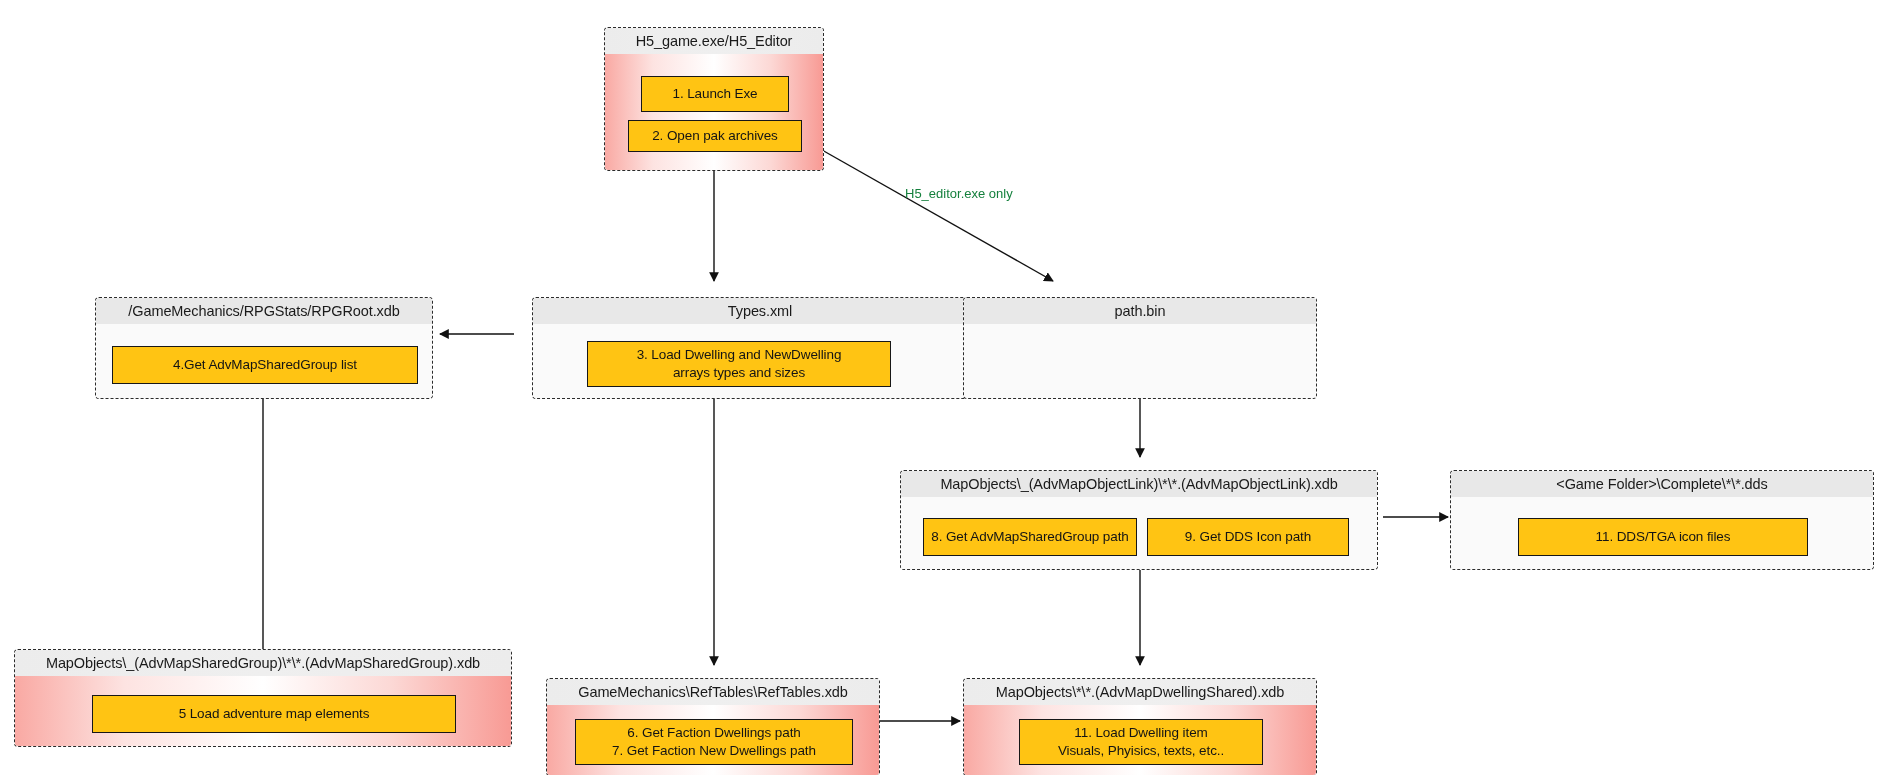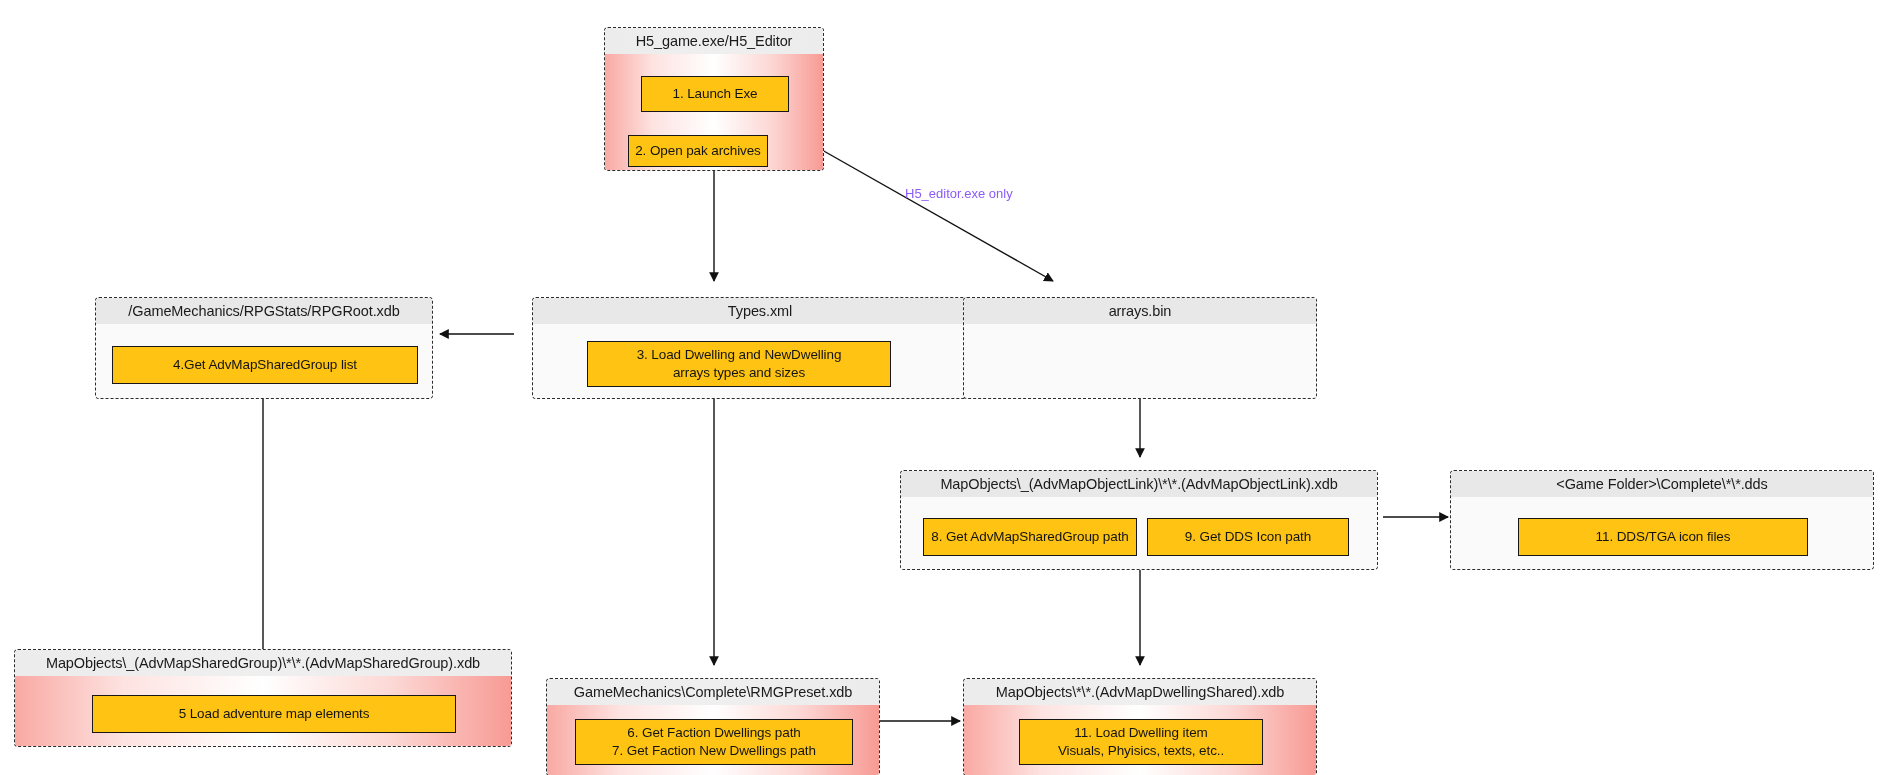--- a/index.html
+++ b/index.html
@@ -61,21 +61,21 @@
     color:#141414;
     line-height:1.30;
     letter-spacing:-0.1px;
     padding:6px 6px;
   }
   .node span{display:block;white-space:pre-line;}
 
   .edge-label{
     position:absolute;
     font-size:13px;
-    color:#8b5cf6;
+    color:#15803d;
     white-space:nowrap;
     background:transparent;
   }
 </style>
 </head>
 <body>
 
 <div id="canvas">
 
   <svg class="edges" viewBox="0 0 1885 775" xmlns="http://www.w3.org/2000/svg">
@@ -107,21 +107,21 @@
   </svg>
 
   <div class="edge-label" style="left:905px;top:186px;">H5_editor.exe only</div>
 
   <div class="cluster pink" style="left:604px;top:13px;width:220px;height:144px;">
     <div class="cluster-title">H5_game.exe/H5_Editor</div>
     <div class="cluster-body">
       <div class="node" style="left:36px;top:22px;width:148px;height:36px;">
         <span>1. Launch Exe</span>
       </div>
-      <div class="node" style="left:23px;top:81px;width:140px;height:32px;">
+      <div class="node" style="left:23px;top:66px;width:174px;height:32px;">
         <span>2. Open pak archives</span>
       </div>
     </div>
   </div>
 
   <div class="cluster plain" style="left:95px;top:283px;width:338px;height:102px;">
     <div class="cluster-title">/GameMechanics/RPGStats/RPGRoot.xdb</div>
     <div class="cluster-body">
       <div class="node" style="left:16px;top:22px;width:306px;height:38px;">
         <span>4.Get AdvMapSharedGroup list</span>
@@ -133,21 +133,21 @@
     <div class="cluster-title">Types.xml</div>
     <div class="cluster-body">
       <div class="node" style="left:54px;top:17px;width:304px;height:46px;">
         <span>3. Load Dwelling and NewDwelling
 arrays types and sizes</span>
       </div>
     </div>
   </div>
 
   <div class="cluster plain" style="left:963px;top:283px;width:354px;height:102px;">
-    <div class="cluster-title">arrays.bin</div>
+    <div class="cluster-title">path.bin</div>
   </div>
 
   <div class="cluster plain" style="left:900px;top:456px;width:478px;height:100px;">
     <div class="cluster-title">MapObjects\_(AdvMapObjectLink)\*\*.(AdvMapObjectLink).xdb</div>
     <div class="cluster-body">
       <div class="node" style="left:22px;top:21px;width:214px;height:38px;">
         <span>8. Get AdvMapSharedGroup path</span>
       </div>
       <div class="node" style="left:246px;top:21px;width:202px;height:38px;">
         <span>9. Get DDS Icon path</span>
@@ -167,21 +167,21 @@
   <div class="cluster pink" style="left:14px;top:635px;width:498px;height:98px;">
     <div class="cluster-title">MapObjects\_(AdvMapSharedGroup)\*\*.(AdvMapSharedGroup).xdb</div>
     <div class="cluster-body">
       <div class="node" style="left:77px;top:19px;width:364px;height:38px;">
         <span>5 Load adventure map elements</span>
       </div>
     </div>
   </div>
 
   <div class="cluster pink" style="left:546px;top:664px;width:334px;height:98px;">
-    <div class="cluster-title">GameMechanics\Complete\RMGPreset.xdb</div>
+    <div class="cluster-title">GameMechanics\RefTables\RefTables.xdb</div>
     <div class="cluster-body">
       <div class="node" style="left:28px;top:14px;width:278px;height:46px;">
         <span>6. Get Faction Dwellings path
 7. Get Faction New Dwellings path</span>
       </div>
     </div>
   </div>
 
   <div class="cluster pink" style="left:963px;top:664px;width:354px;height:98px;">
     <div class="cluster-title">MapObjects\*\*.(AdvMapDwellingShared).xdb</div>

